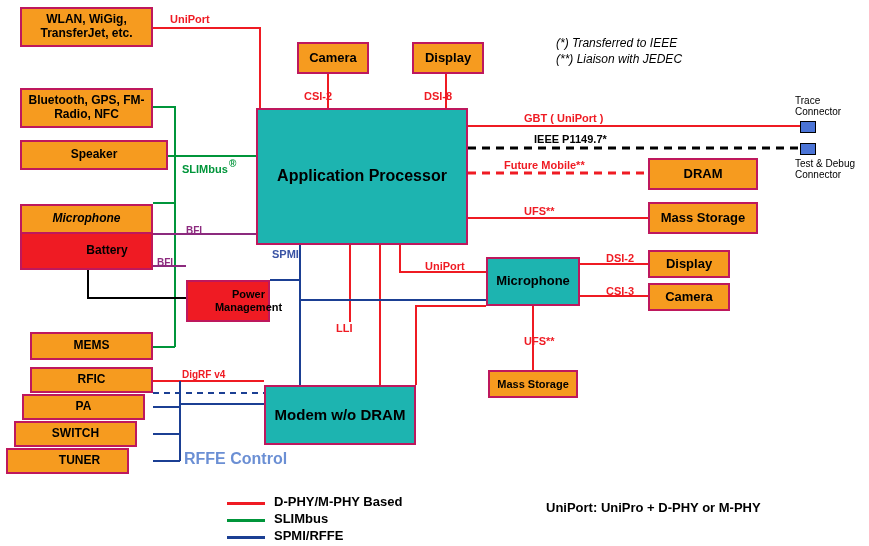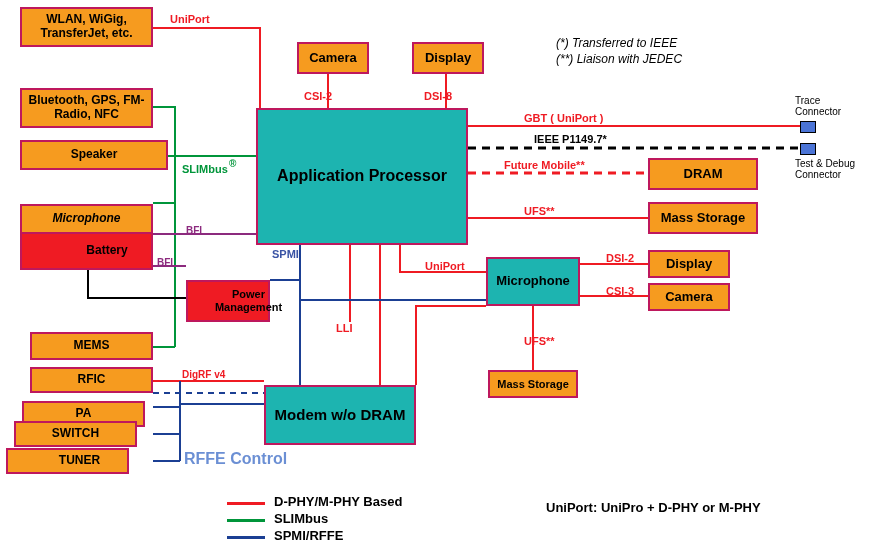--- a/index.html
+++ b/index.html
@@ -147,21 +147,21 @@
 <div class="note" style="left:556px; top:36px;">(*) Transferred to IEEE</div>
 <div class="note" style="left:556px; top:52px;">(**) Liaison with JEDEC</div>
 
 <div class="box orange" style="left:20px; top:7px; width:133px; height:40px;">WLAN, WiGig, TransferJet, etc.</div>
 <div class="box orange" style="left:20px; top:88px; width:133px; height:40px;">Bluetooth, GPS, FM-Radio, NFC</div>
 <div class="box orange" style="left:20px; top:140px; width:148px; height:30px;">Speaker</div>
 <div class="box orange" style="left:20px; top:204px; width:133px; height:30px;font-style:italic;">Microphone</div>
 <div class="box red" style="left:20px; top:232px; width:133px; height:38px;">Battery</div>
 <div class="box orange" style="left:30px; top:332px; width:123px; height:28px;">MEMS</div>
 <div class="box orange" style="left:30px; top:367px; width:123px; height:26px;">RFIC</div>
-<div class="box orange" style="left:22px; top:394px; width:123px; height:26px;margin-top:7px;">PA</div>
+<div class="box orange" style="left:22px; top:394px; width:123px; height:26px;">PA</div>
 <div class="box orange" style="left:14px; top:421px; width:123px; height:26px;">SWITCH</div>
 <div class="box orange" style="left:6px;  top:448px; width:123px; height:26px;padding-left:28px;">TUNER</div>
 
 <div class="box orange med" style="left:297px; top:42px; width:72px; height:32px;">Camera</div>
 <div class="box orange med" style="left:412px; top:42px; width:72px; height:32px;">Display</div>
 
 <div class="box teal big" style="left:256px; top:108px; width:212px; height:137px;">Application Processor</div>
 <div class="box red" style="left:186px; top:280px; width:84px; height:42px; font-size:11px;">Power Management</div>
 <div class="box teal big" style="left:264px; top:385px; width:152px; height:60px; font-size:15px;">Modem w/o DRAM</div>
 <div class="box teal med" style="left:486px; top:257px; width:94px; height:49px;">Microphone</div>

